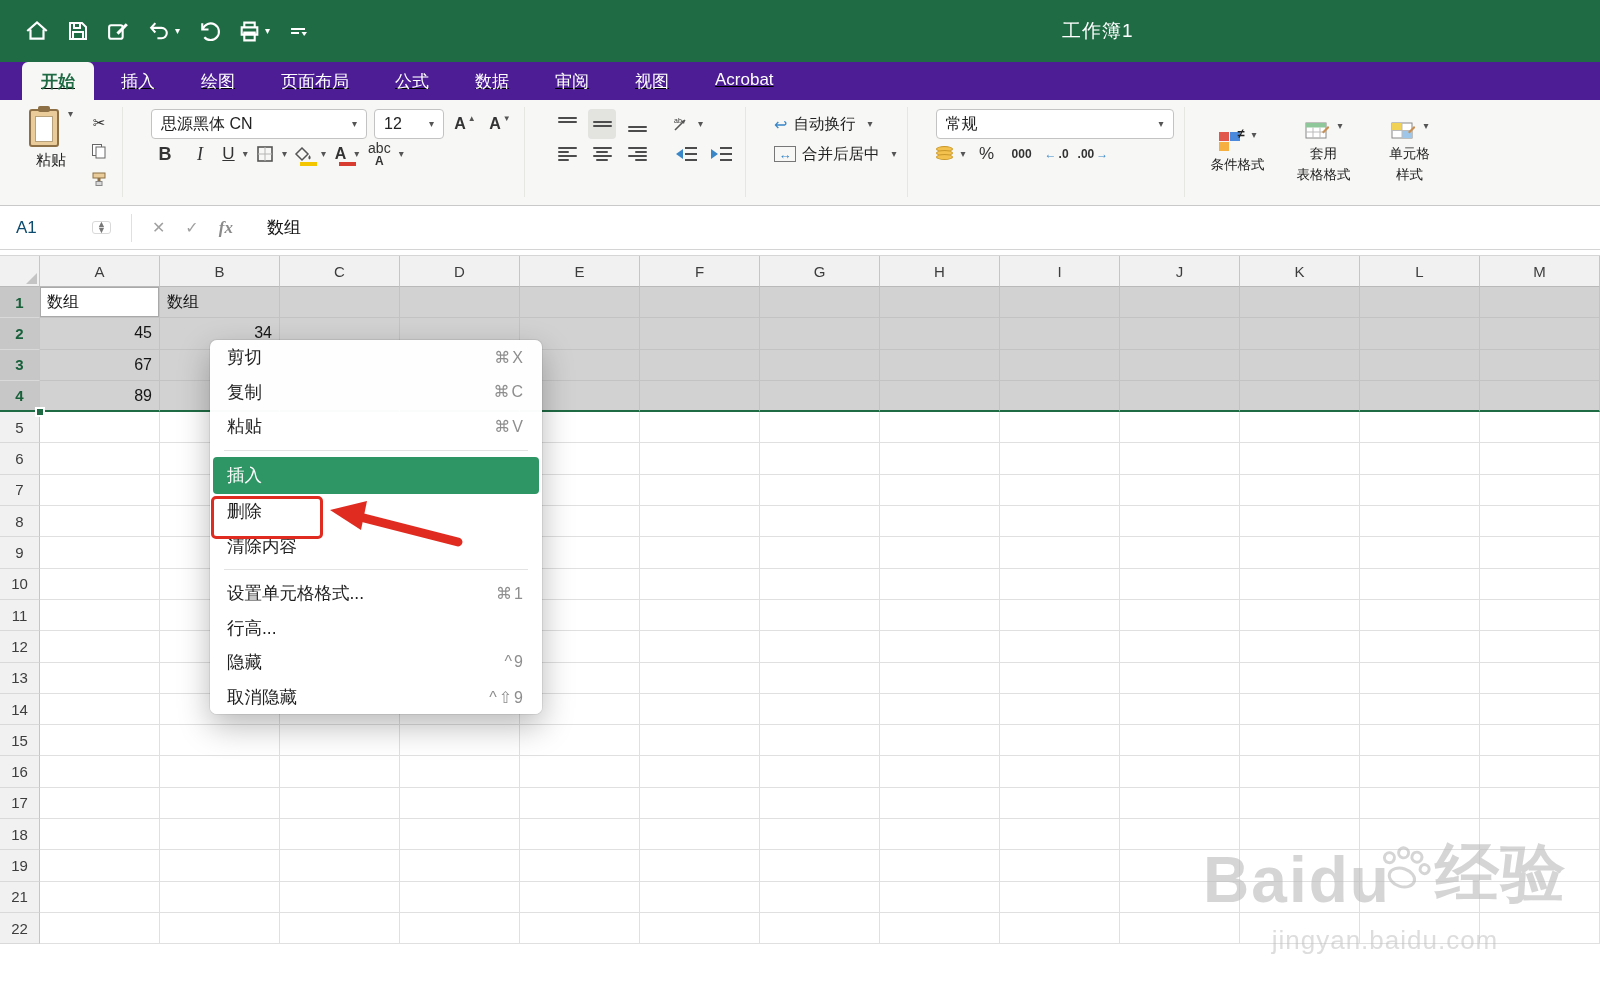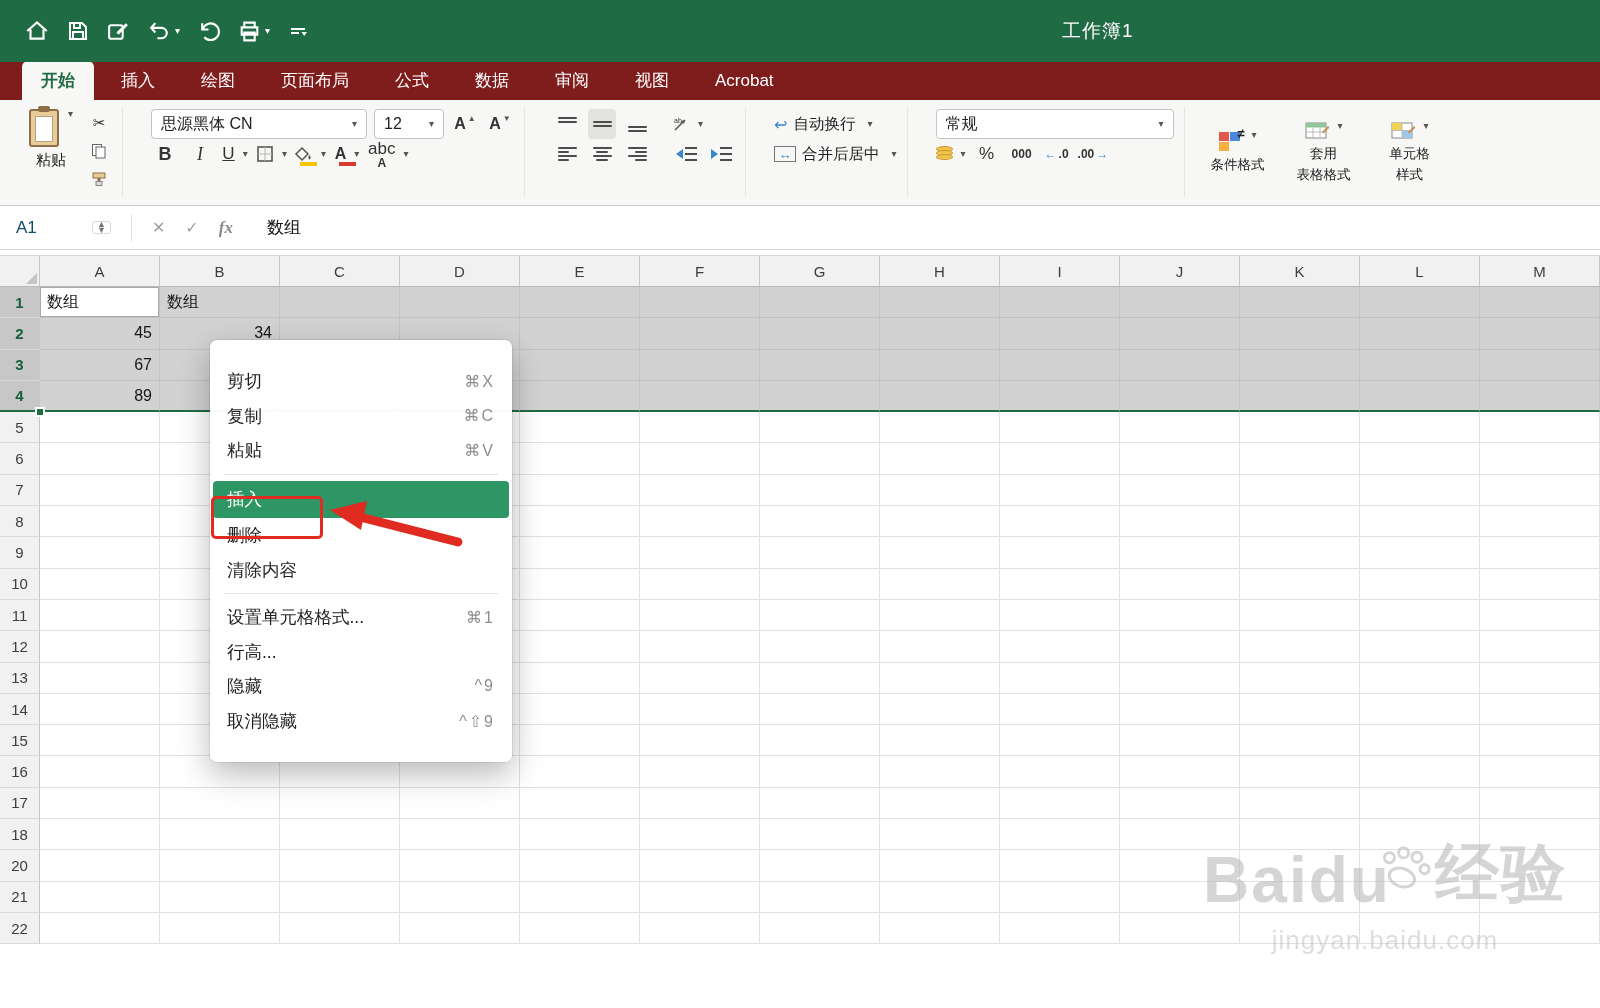--- a/index.html
+++ b/index.html
@@ -7,38 +7,38 @@
   .app { position:relative; width:1600px; height:1008px; background:#fff; }
 
   
   .titlebar { height:62px; background:#1f6b44; display:flex; align-items:center; padding:0 24px; position:relative; }
   .tb-icons { display:flex; align-items:center; gap:16px; }
   .tb-btn { display:flex; align-items:center; gap:3px; background:none; border:none; }
   .tb-caret { color:#fff; font-size:10px; line-height:1; }
   .tb-title { position:absolute; left:1062px; color:#fff; font-size:19px; font-weight:500; letter-spacing:1px; }
 
   
-  .tabbar { height:38px; background:#7f1d1d; display:flex; align-items:center; padding-left:22px; gap:8px; }
+  .tabbar { height:38px; background:#4c1d95; display:flex; align-items:flex-start; padding-left:22px; gap:8px;text-decoration:underline; }
   .tab { padding:8px 19px 9px; color:#fff; font-size:17px; border-radius:6px 6px 0 0; white-space:nowrap; }
   .tab.active { background:#f7f7f5; color:#1f6b44; font-weight:700; }
 
   
   .ribbon { height:106px; background:#f7f7f5; border-bottom:1px solid #c9c9c9; display:flex; padding:7px 4px 8px 10px; }
   .rgroup { padding:2px 10px; display:flex; }
   .rgroup + .rgroup { border-left:1px solid #e6e6e3; }
   .vgroup { flex-direction:column; justify-content:flex-start;padding-left:28px; }
   .ctrl-row { display:flex; align-items:center; gap:7px; }
   .select { background:#fff; border:1px solid #c3c3c3; border-radius:4px; height:30px; display:flex; align-items:center; justify-content:space-between; padding:0 9px; font-size:16px; color:#222; }
   .caret { font-size:10px; color:#555; margin-left:6px; line-height:1; }
   .icon-btn { min-width:28px; height:30px; display:flex; align-items:center; justify-content:center; background:none; border:none; font-size:16px; color:#333; gap:2px; position:relative; }
   .glyph-b { font-weight:800; font-size:18px; }
   .glyph-i { font-style:italic; font-family:"Liberation Serif", serif; font-size:18px; }
   .glyph-u { text-decoration:underline; font-size:17px; }
   .ab-stack { display:flex; flex-direction:column; align-items:center; line-height:1; }
-  .ab-stack .t { font-size:17px; } .ab-stack .b { font-size:12px; font-weight:700; }
+  .ab-stack .t { font-size:14px; } .ab-stack .b { font-size:12px; font-weight:700; }
   .color-bar { position:absolute; left:6px; bottom:3px; width:17px; height:4px; }
   .red-bar { background:#d83b2f; } .yellow-bar { background:#f3c500; }
   .sizeAA { position:relative; font-size:16px; font-weight:600; }
   .sizeAA .tri { font-size:8px; position:relative; top:-6px; color:#555; }
   
   .paste { display:flex; flex-direction:column; align-items:center; width:62px; }
   .clipboard-icon { width:30px; height:38px; border:2px solid #8d7045; border-radius:3px; background:#e8c folds; background:#e9cc9a; position:relative; }
   .clipboard-icon .clip { position:absolute; left:7px; top:-5px; width:12px; height:6px; background:#8d7045; border-radius:2px; }
   .clipboard-icon .page { position:absolute; left:4px; top:5px; width:18px; height:26px; background:#fff; border:1px solid #b7a27c; }
   .paste-label { font-size:15px; color:#222; margin-top:4px; }
@@ -91,21 +91,21 @@
   .row-h { width:40px; background:#f1f1f1; border-right:1px solid #c6c6c6; border-bottom:1px solid #d9d9d9; display:flex; align-items:center; justify-content:center; font-size:15px; color:#3d3d3d; }
   .cell { width:120px; border-right:1px solid #e0e0e0; border-bottom:1px solid #e0e0e0; display:flex; align-items:center; padding:0 7px; font-size:16px; color:#161616; background:#fff; }
   .cell.num { justify-content:flex-end; }
   .grid-row.selected .cell { background:#d2d2d2; border-color:#c3c3c3; }
   .grid-row.selected .row-h { background:#c7c7c7; color:#17603a; font-weight:700; }
   .grid-row.sel-last .cell, .grid-row.sel-last .row-h { border-bottom:2px solid #1f6b44; }
   .cell.active { background:#fff !important; box-shadow: inset 0 0 0 1px #a9a9a9; }
   .fill-handle { position:absolute; left:35px; top:152px; width:10px; height:10px; background:#1f6b44; border:2px solid #fff; z-index:3; }
 
   
-  .context-menu { position:absolute; left:210px; top:340px; width:302px; background:rgba(255,255,255,0.98); border-radius:7px; box-shadow:0 12px 32px rgba(0,0,0,0.28), 0 0 0 1px rgba(0,0,0,0.07); padding:24px 0; z-index:20; }
+  .context-menu { position:absolute; left:210px; top:340px; width:332px; background:rgba(255,255,255,0.98); border-radius:7px; box-shadow:0 12px 32px rgba(0,0,0,0.28), 0 0 0 1px rgba(0,0,0,0.07); padding:0 0; z-index:20; }
   .menu-item { height:34.6px; display:flex; align-items:center; padding:0 17px; font-size:17.5px; color:#1f1f1f; }
   .mi-label { flex:1; }
   .mi-shortcut { color:#8e8e8e; font-size:16px; letter-spacing:2px; }
   .mi-chevron { color:#3c3c3c; font-size:20px; }
   .menu-item.highlight { background:#2e9564; color:#fff; margin:0 3px; border-radius:4px; height:37px; padding:0 14px; }
   .menu-sep { height:1px; background:#e3e3e3; margin:6px 14px; }
 
   
   .red-box { position:absolute; left:211px; top:496px; width:112px; height:43px; border:3px solid #e02b20; border-radius:5px; z-index:25; }
   .arrow-svg { position:absolute; left:330px; top:500px; z-index:25; }
@@ -759,21 +759,21 @@
           <div class="cell"></div>
           <div class="cell"></div>
           <div class="cell"></div>
           <div class="cell"></div>
           <div class="cell"></div>
           <div class="cell"></div>
           <div class="cell"></div>
           <div class="cell"></div>
         </div>
         <div class="grid-row">
-          <div class="row-h">20</div>
+          <div class="row-h">19</div>
           <div class="cell"></div>
           <div class="cell"></div>
           <div class="cell"></div>
           <div class="cell"></div>
           <div class="cell"></div>
           <div class="cell"></div>
           <div class="cell"></div>
           <div class="cell"></div>
           <div class="cell"></div>
           <div class="cell"></div>

